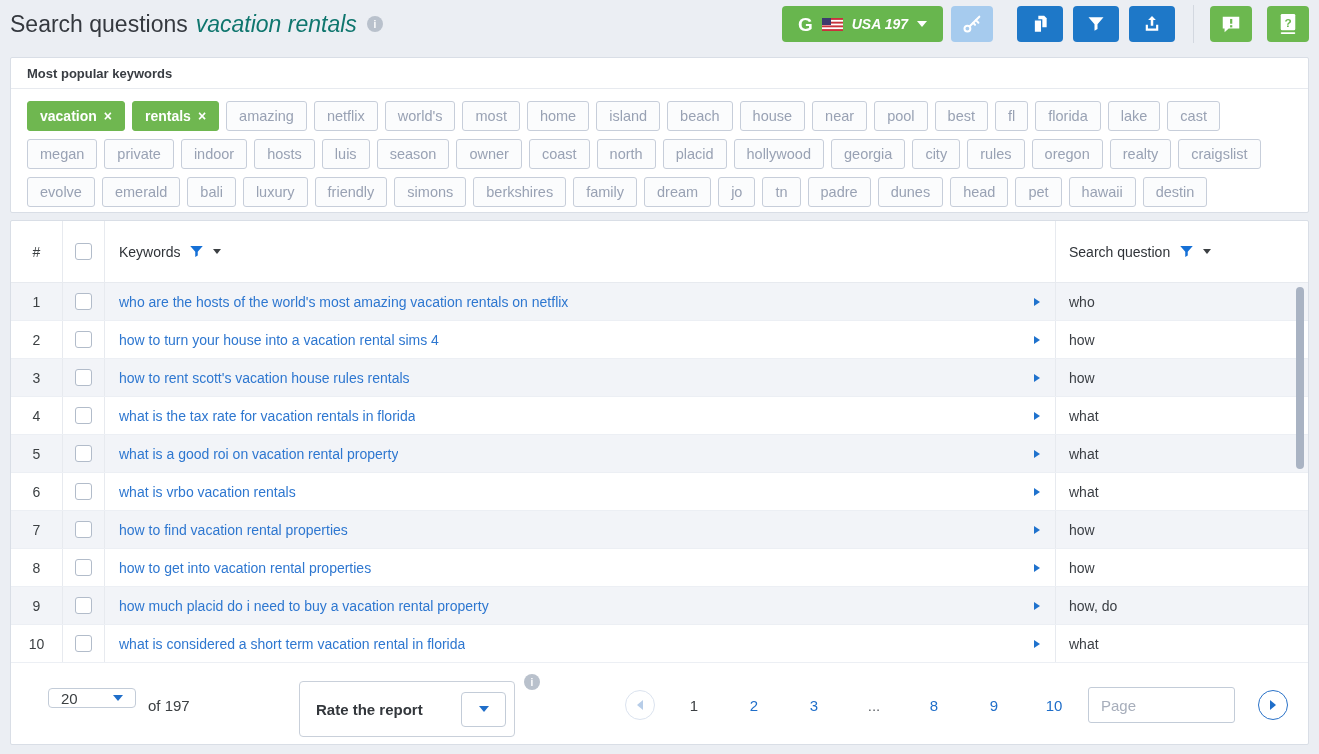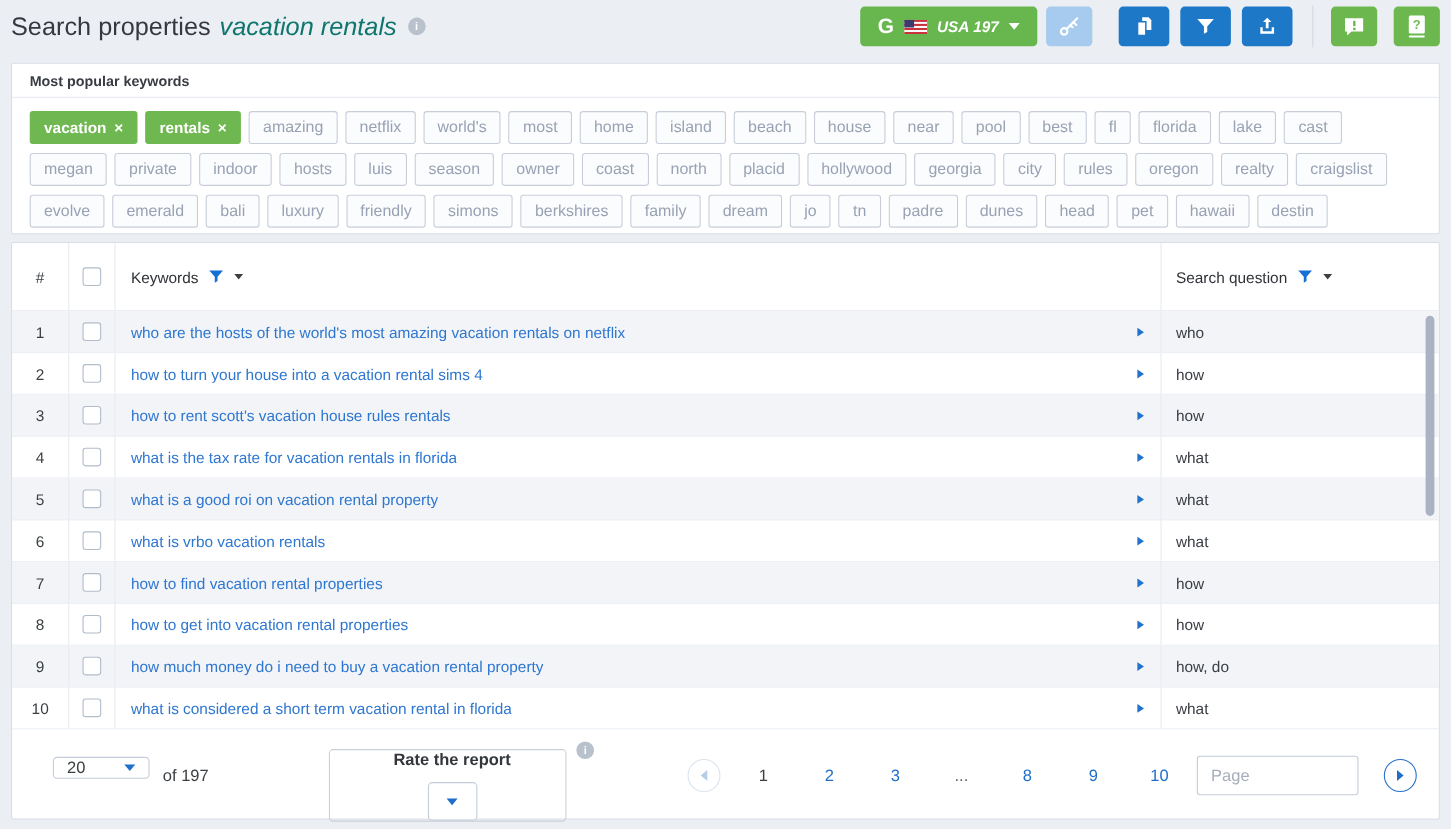--- a/index.html
+++ b/index.html
@@ -57,22 +57,22 @@
   .row-arrow-wrap { margin-left:auto; padding-right:15px; display:flex; align-items:center; cursor:pointer; }
   .row-arrow { width:0; height:0; border-top:4.5px solid transparent; border-bottom:4.5px solid transparent; border-left:6.5px solid #1f72cd; }
   .v-scrollbar { position:absolute; right:4px; top:66px; width:8px; height:182px; background:#a9b3c3; border-radius:4px; cursor:pointer; }
 
   
   .select-box { position:absolute; border:1px solid #c3ccd8; border-radius:4px; background:#fff; display:flex;
                 align-items:center; justify-content:space-between; padding:0 12px; font-size:15px; color:#3c4043; cursor:pointer; }
   .pagesize { left:37px; top:467px; width:88px; height:20px; }
   .caret-blue { width:0; height:0; border-left:5px solid transparent; border-right:5px solid transparent; border-top:6px solid #1f6ec9; }
   .of-total { position:absolute; left:137px; top:467px; height:35px; display:flex; align-items:center; font-size:15px; color:#3c4043; }
-  .rate-box { position:absolute; left:288px; top:460px; width:216px; height:66px; border:1px solid #c9d0da; border-radius:4px;
-              display:flex; align-items:center; padding:0 8px 0 16px; justify-content:space-between;flex-direction:column; }
+  .rate-box { position:absolute; left:288px; top:460px; width:216px; height:56px; border:1px solid #c9d0da; border-radius:4px;
+              display:flex; align-items:center; padding:0 8px 0 16px; justify-content:space-between; }
   .rate-label { font-size:15px; font-weight:700; color:#33373c; }
   .rate-select { width:45px; height:35px; border:1px solid #c3ccd8; border-radius:4px; display:flex; align-items:center;
                  justify-content:center; cursor:pointer; background:#fff; }
   .rate-info { position:absolute; left:511px; top:453px; }
   .circle-btn { position:absolute; width:30px; height:30px; border-radius:50%; background:#fff; display:flex;
                 align-items:center; justify-content:center; cursor:pointer; }
   .prev-btn { left:614px; top:469px; border:1px solid #dbe3ef; }
   .next-btn { left:1247px; top:469px; border:1px solid #2a72c8; }
   .tri-left { width:0; height:0; border-top:5px solid transparent; border-bottom:5px solid transparent; border-right:6px solid #b7cde8; }
   .tri-right { width:0; height:0; border-top:5px solid transparent; border-bottom:5px solid transparent; border-left:6px solid #1f6ec9; }
@@ -82,21 +82,21 @@
   .page-num.dots { color:#5f6368; cursor:default; }
   .page-input { position:absolute; left:1077px; top:466px; width:147px; height:36px; border:1px solid #c3ccd8;
                 border-radius:3px; padding:0 12px; font-size:15px; font-family:"Liberation Sans", sans-serif; color:#3c4043; }
   .page-input::placeholder { color:#a7aebb; }
 </style>
 </head>
 <body>
 
 <div class="topbar">
   <div class="page-title">
-    <span class="t-main">Search properties</span>
+    <span class="t-main">Search questions</span>
     <span class="t-hl">vacation rentals</span>
     <span class="info-badge">i</span>
   </div>
   <div class="toolbar">
     <button class="btn btn-selector">
       <span class="g-letter">G</span>
       <span style="display:flex;">
         <svg width="21" height="13" viewBox="0 0 21 13">
             <rect width="21" height="13" fill="#fff"></rect>
             <g fill="#c8323c">
@@ -459,21 +459,21 @@
           </span>
        </div>
        <div class="c-q">how</div>
      </div>
       <div class="t-row odd">
        <div class="c-num">9</div>
        <div class="c-check">
          <span class="checkbox"></span>
        </div>
        <div class="c-kw">
-         <a class="kw-link">how much money do i need to buy a vacation rental property</a>
+         <a class="kw-link">how much placid do i need to buy a vacation rental property</a>
          <span class="row-arrow-wrap">
             <span class="row-arrow"></span>
           </span>
        </div>
        <div class="c-q">how, do</div>
      </div>
       <div class="t-row ">
        <div class="c-num">10</div>
        <div class="c-check">
          <span class="checkbox"></span>

